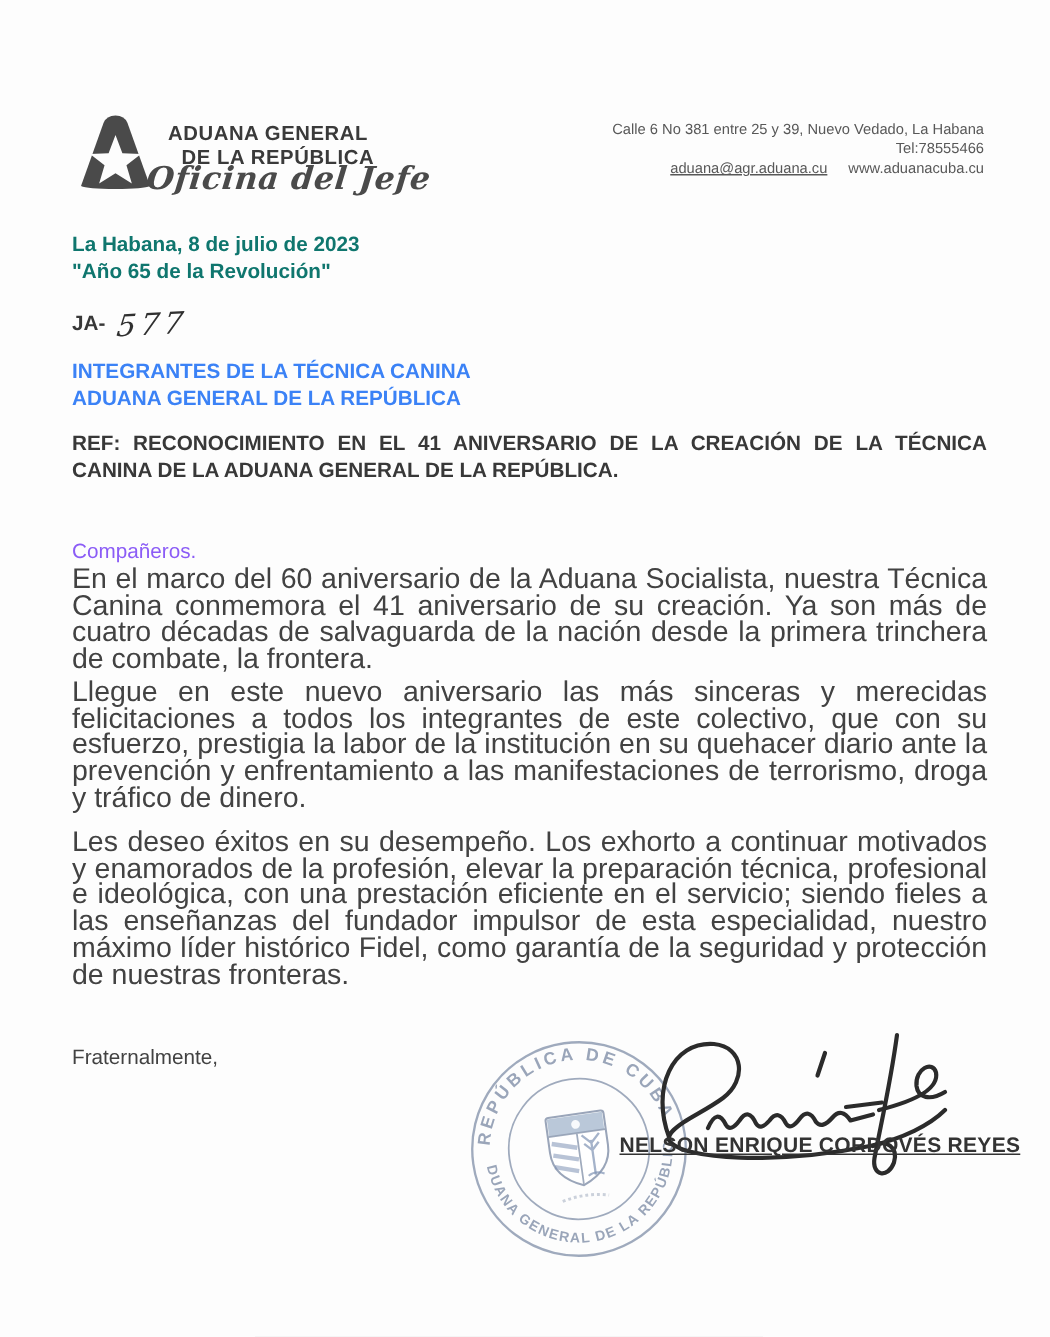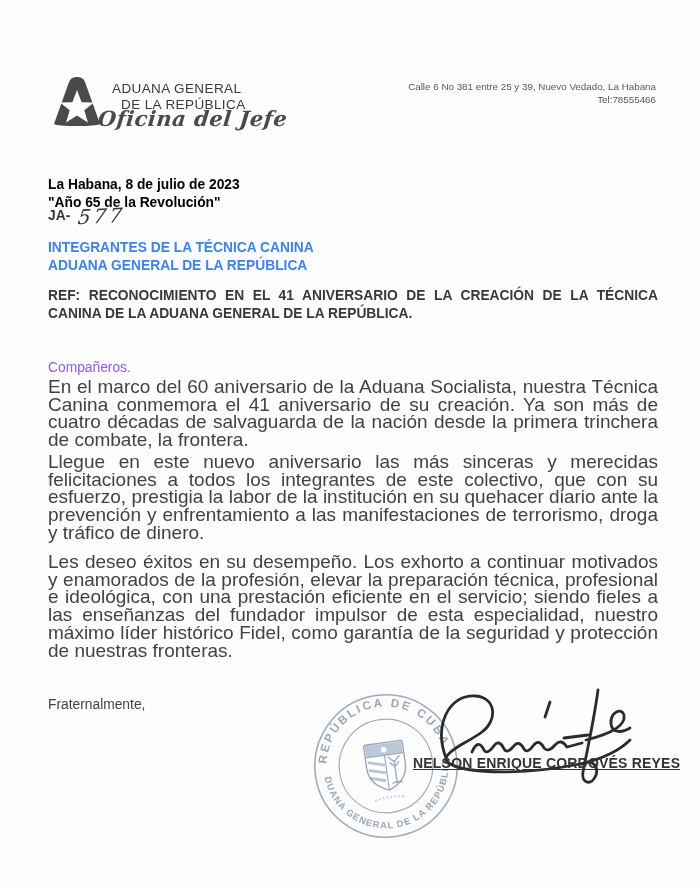--- a/index.html
+++ b/index.html
@@ -5,38 +5,38 @@
   html,body{margin:0;padding:0;}
   body{background:#e8e8e8;font-family:"Liberation Sans",sans-serif;}
   .page{
     position:relative;width:700px;height:891px;margin:0 auto;
     background:#fdfdfd;overflow:hidden;color:#3f3f3f;
   }
   
   .logo{position:absolute;left:48px;top:76px;width:58px;height:50px;}
   .org-name{
     position:absolute;left:112px;top:81px;
-    font-weight:normal;font-size:13.5px;line-height:16px;color:#3a3a3a;letter-spacing:.4px;
+    font-weight:bold;font-size:13.5px;line-height:16px;color:#3a3a3a;letter-spacing:.4px;
   }
   .org-name .l2{padding-left:9px;}
   .office-script{
     position:absolute;left:98px;top:106px;
     font-family:"DejaVu Serif",serif;font-style:italic;font-weight:bold;
     font-size:21px;color:#4a4a4a;transform:skewX(-6deg);letter-spacing:.5px;
   }
   .contact{
     position:absolute;right:44px;top:80px;text-align:right;
     font-size:9.8px;line-height:13px;color:#585858;
   }
   .contact a{color:#585858;text-decoration:none;}
   .contact .email{text-decoration:underline;margin-right:14px;}
   
   .dateblock{
     position:absolute;left:48px;top:154px;
-    font-weight:bold;font-size:13.8px;line-height:17.5px;color:#000000;margin-top:22px;
+    font-weight:bold;font-size:13.8px;line-height:17.5px;color:#0f766e;
   }
   .refline{position:absolute;left:48px;top:204px;font-weight:bold;font-size:13.8px;color:#383838;}
   .ref-number{
     display:inline-block;margin-left:8px;
     font-family:"DejaVu Serif",serif;font-style:italic;font-weight:normal;
     font-size:20px;color:#303030;transform:rotate(-3deg) skewX(-10deg);
     letter-spacing:3px;vertical-align:-3px;
   }
   
   .recipient{
@@ -81,20 +81,23 @@
   <div class="org-name">
     <div class="l1">ADUANA GENERAL</div>
     <div class="l2">DE LA REPÚBLICA</div>
   </div>
 
   <div class="office-script">Oficina del Jefe</div>
 
   <div class="contact">
     <div>Calle 6 No 381 entre 25 y 39, Nuevo Vedado, La Habana</div>
     <div>Tel:78555466</div>
+    <div>
+      <a href="#" class="email">aduana@agr.aduana.cu</a><a href="#" class="web">www.aduanacuba.cu</a>
+    </div>
   </div>
 
   <div class="dateblock">
     <div>La Habana, 8 de julio de 2023</div>
     <div>"Año 65 de la Revolución"</div>
   </div>
 
   <div class="refline">
     <span>JA-</span><span class="ref-number">577</span>
   </div>

